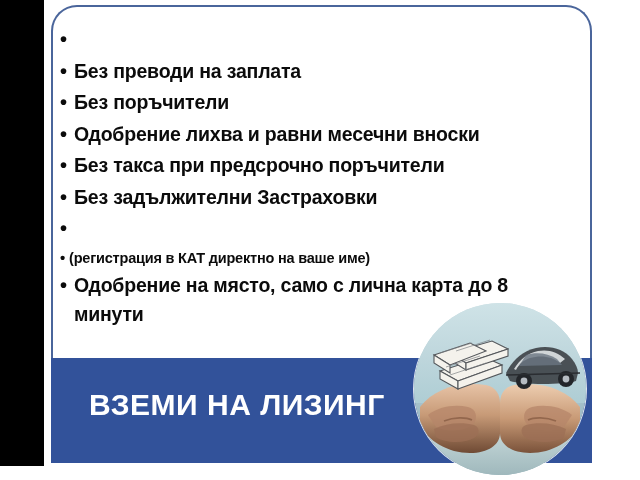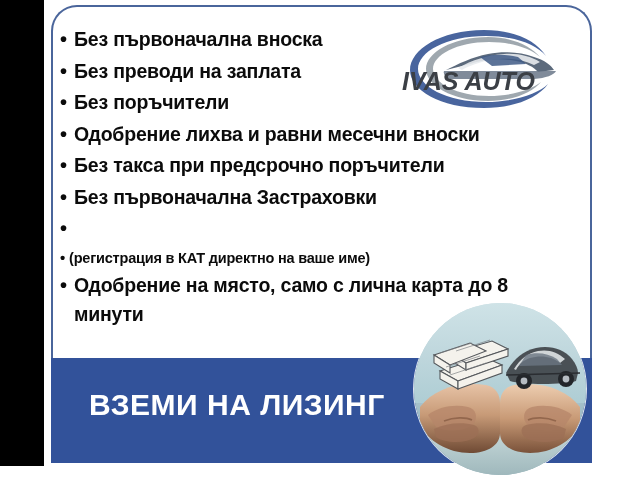--- a/index.html
+++ b/index.html
@@ -97,49 +97,25 @@
 </head>
 <body>
 
 <div id="stage">
 
   <div class="letterbox-left"></div>
   <div class="letterbox-bottom"></div>
 
   <div class="card"></div>
 
-  <div class="logo">
-    <svg viewBox="0 0 180 88" xmlns="http://www.w3.org/2000/svg" aria-hidden="true">
-
-      <path d="M96 6 C52 6 22 26 22 46 C22 66 52 84 96 84 C126 84 150 74 160 60
-               C150 70 126 78 98 78 C58 78 30 62 30 45 C30 28 58 12 98 12 C126 12 148 20 158 32
-               C148 16 126 6 96 6 Z" fill="#3a5896" opacity="0.92"></path>
-
-      <path d="M100 13 C64 13 38 29 38 45 C38 61 64 77 100 77 C124 77 144 69 153 58
-               C143 66 123 72 101 72 C69 72 45 59 45 45 C45 31 69 18 101 18 C123 18 142 24 152 33
-               C143 22 124 13 100 13 Z" fill="#9aa3ab" opacity="0.95"></path>
-
-      <g>
-        <path d="M58 46 C70 40 84 33 100 30 C116 27 132 28 146 33 C156 36 163 41 166 46
-                 L150 48 C146 43 138 39 128 37 C112 34 96 35 82 40 Z" fill="#4a5a6e" opacity="0.9"></path>
-        <path d="M70 44 C84 36 100 31 116 30 C130 29 142 32 152 38 L146 41
-                 C136 36 124 34 112 35 C98 36 84 40 74 46 Z" fill="#e8ebee" opacity="0.9"></path>
-        <path d="M92 33 C104 30 118 30 130 33 L138 40 L104 42 Z" fill="#3f5a86" opacity="0.85"></path>
-        <path d="M56 47 L168 47 C166 51 158 54 146 55 L62 55 C57 53 55 50 56 47 Z" fill="#6a7788" opacity="0.85"></path>
-      </g>
-
-      <text x="14" y="66" font-family="Liberation Sans, sans-serif" font-size="25" font-weight="bold" font-style="italic" fill="#3b3f45">IVAS AUTO</text>
-    </svg>
-  </div>
 
   <div class="bullets">
 
     <div class="bullet-row">
       <span class="dot">•</span>
-      <span class="txt">Без първоначална вноска</span>
     </div>
 
     <div class="bullet-row">
       <span class="dot">•</span>
       <span class="txt">Без преводи на заплата</span>
     </div>
 
     <div class="bullet-row">
       <span class="dot">•</span>
       <span class="txt">Без поръчители</span>
@@ -150,21 +126,21 @@
       <span class="txt">Одобрение лихва и равни месечни вноски</span>
     </div>
 
     <div class="bullet-row">
       <span class="dot">•</span>
       <span class="txt">Без такса при предсрочно поръчители</span>
     </div>
 
     <div class="bullet-row">
       <span class="dot">•</span>
-      <span class="txt">Без първоначална Застраховки</span>
+      <span class="txt">Без задължителни Застраховки</span>
     </div>
 
     <div class="bullet-row">
       <span class="dot">•</span>
     </div>
 
     <div class="bullet-row small">
       <span class="dot">•</span>
       <span class="txt">(регистрация в КАТ директно на ваше име)</span>
     </div>

